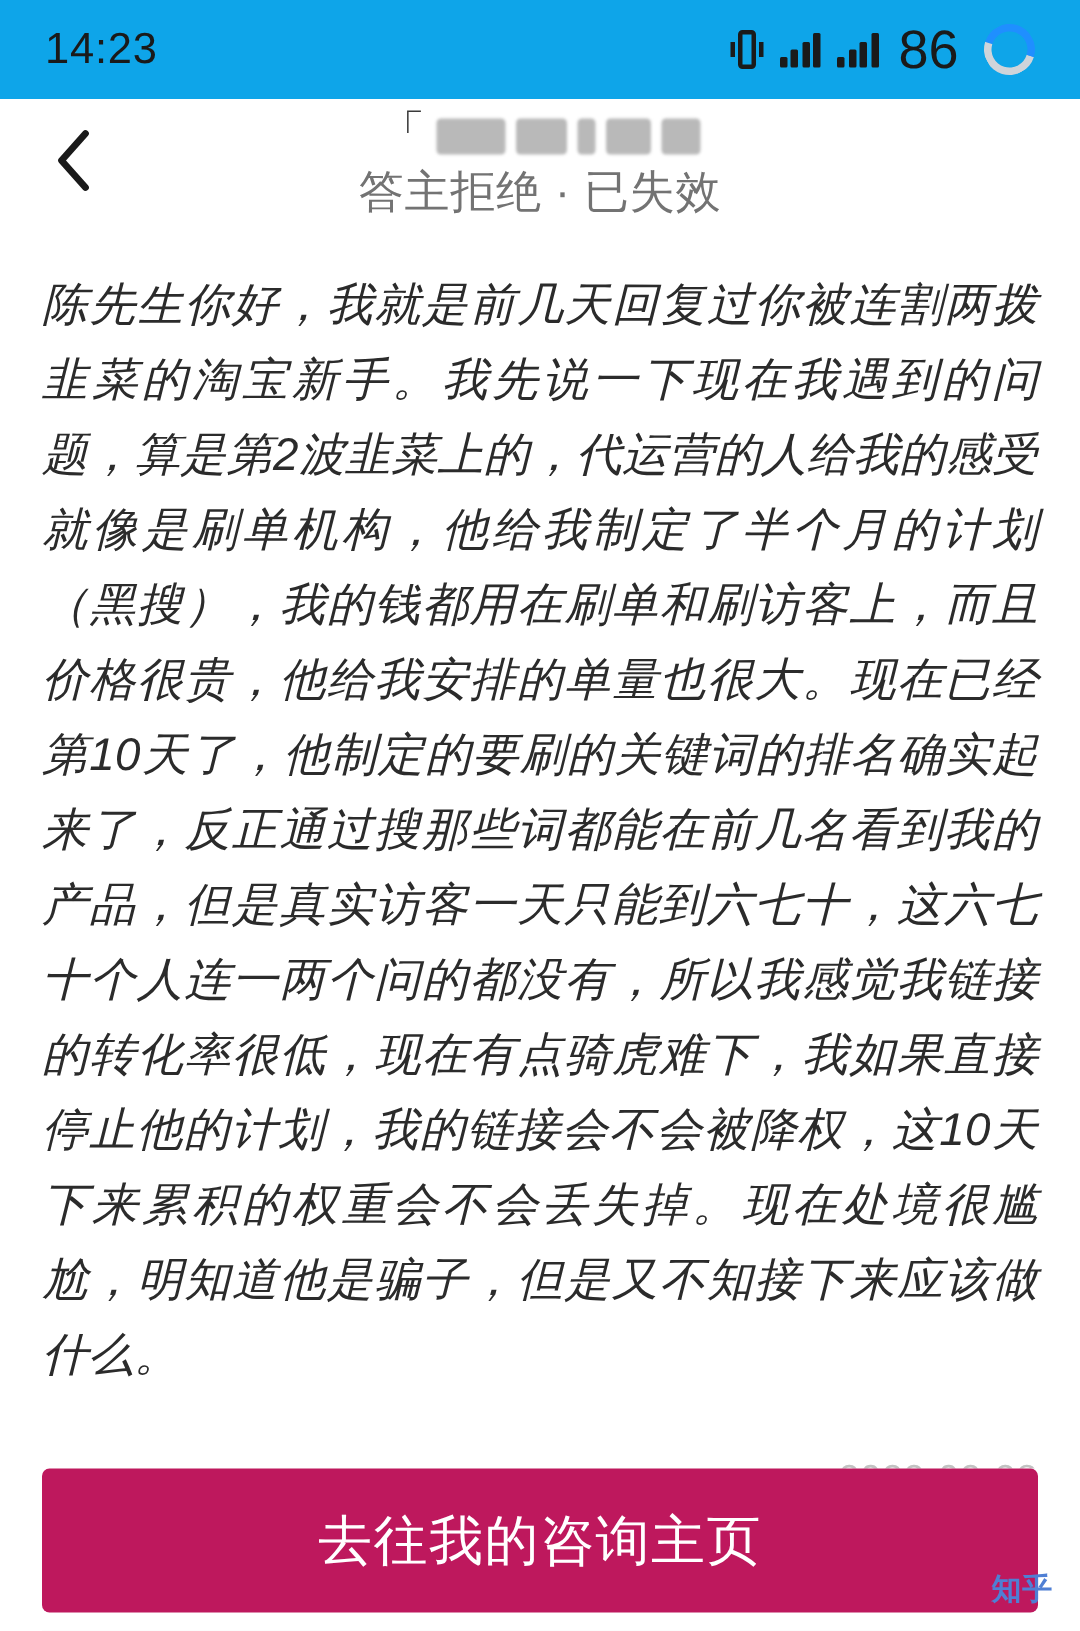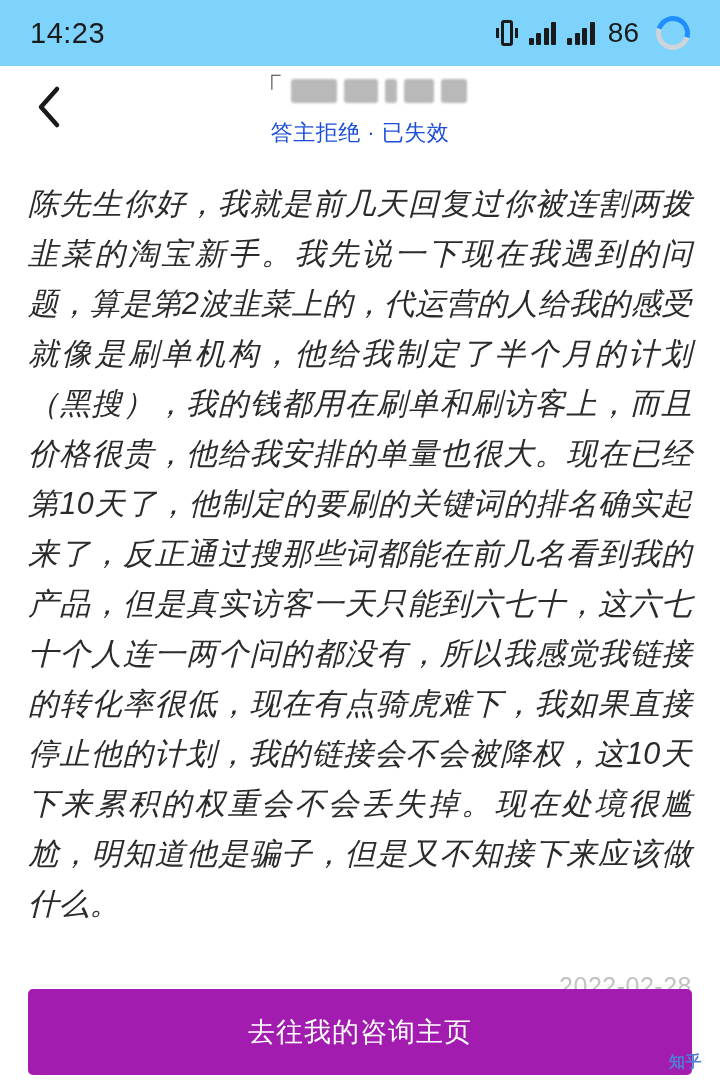--- a/index.html
+++ b/index.html
@@ -11,21 +11,21 @@
     height: 1087px;
     background: #ffffff;
     font-family: "Liberation Sans", sans-serif;
     overflow: hidden;
     position: relative;
   }
 
   
   .status-bar {
     height: 66px;
-    background: #7dd3fc;
+    background: #0ea5e9;
     display: flex;
     align-items: center;
     justify-content: space-between;
     padding: 0 30px;
     box-sizing: border-box;
   }
   .status-time {
     font-size: 29px;
     color: #1a1a1a;
     font-weight: 500;
@@ -73,21 +73,21 @@
     display: block;
     width: 5px;
     background: #1a1a1a;
     border-radius: 1px;
   }
   .signal i:nth-child(1) { height: 7px; }
   .signal i:nth-child(2) { height: 12px; }
   .signal i:nth-child(3) { height: 17px; }
   .signal i:nth-child(4) { height: 23px; }
   .battery-num {
-    font-size: 28px;
+    font-size: 36px;
     color: #1a1a1a;
     font-weight: 500;
     margin-left: 2px;
   }
   .battery-ring {
     width: 34px;
     height: 34px;
     border-radius: 50%;
     border: 5px solid #1f8fff;
     border-left-color: #cfd4da;
@@ -142,23 +142,22 @@
     border-radius: 3px;
     filter: blur(1.2px);
     height: 24px;
   }
   .mask-blk.w1 { width: 46px; }
   .mask-blk.w2 { width: 34px; }
   .mask-blk.w3 { width: 12px; }
   .mask-blk.w4 { width: 30px; }
   .mask-blk.w5 { width: 26px; }
   .nav-subtitle {
-    margin-top: 10px;
-    font-size: 22px;
-    color: #1d4ed8;
+    font-size: 30px;
+    color: #737373;
     letter-spacing: 0.5px;
   }
 
   
   .content {
     padding: 24px 28px 0 28px;
   }
   .question-text {
     font-size: 30.5px;
     line-height: 50px;
@@ -199,38 +198,38 @@
     position: absolute;
     left: 0;
     right: 0;
     bottom: 0;
     padding: 0 28px 12px 28px;
     box-sizing: border-box;
     background: #fff;
   }
   .primary-button {
     width: 100%;
-    height: 86px;
-    background: #a21caf;
+    height: 96px;
+    background: #be185d;
     color: #ffffff;
     border: none;
     border-radius: 5px;
-    font-size: 27px;
+    font-size: 36px;
     font-family: "Liberation Sans", sans-serif;
     letter-spacing: 1px;
     display: flex;
     align-items: center;
     justify-content: center;
     cursor: pointer;
   }
   .watermark {
     position: absolute;
     right: 18px;
     bottom: 14px;
-    font-size: 16px;
+    font-size: 20px;
     color: #8d8d8d;
     display: flex;
     align-items: center;
     gap: 6px;
     letter-spacing: 0.5px;
   }
   .watermark .wm-logo { color: #4f7fd4; font-weight: 700; }
 </style>
 </head>
 <body>

